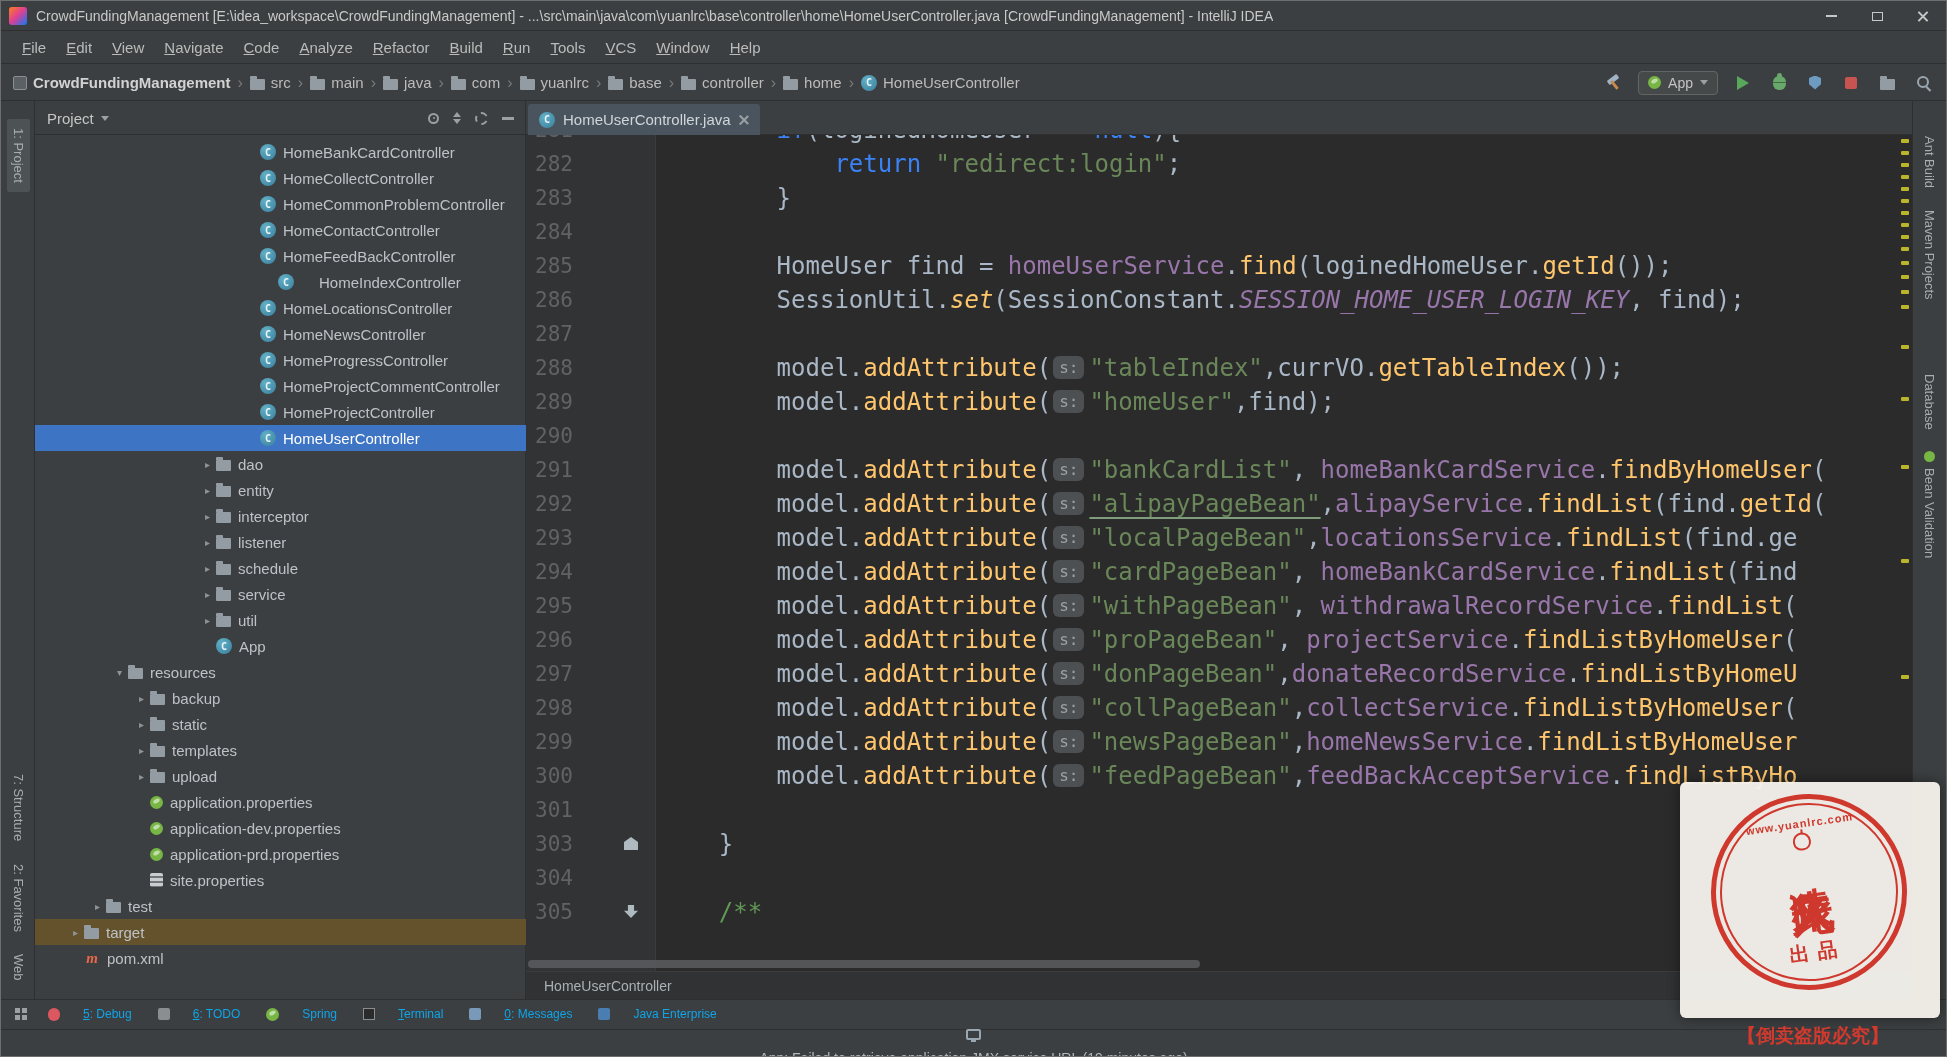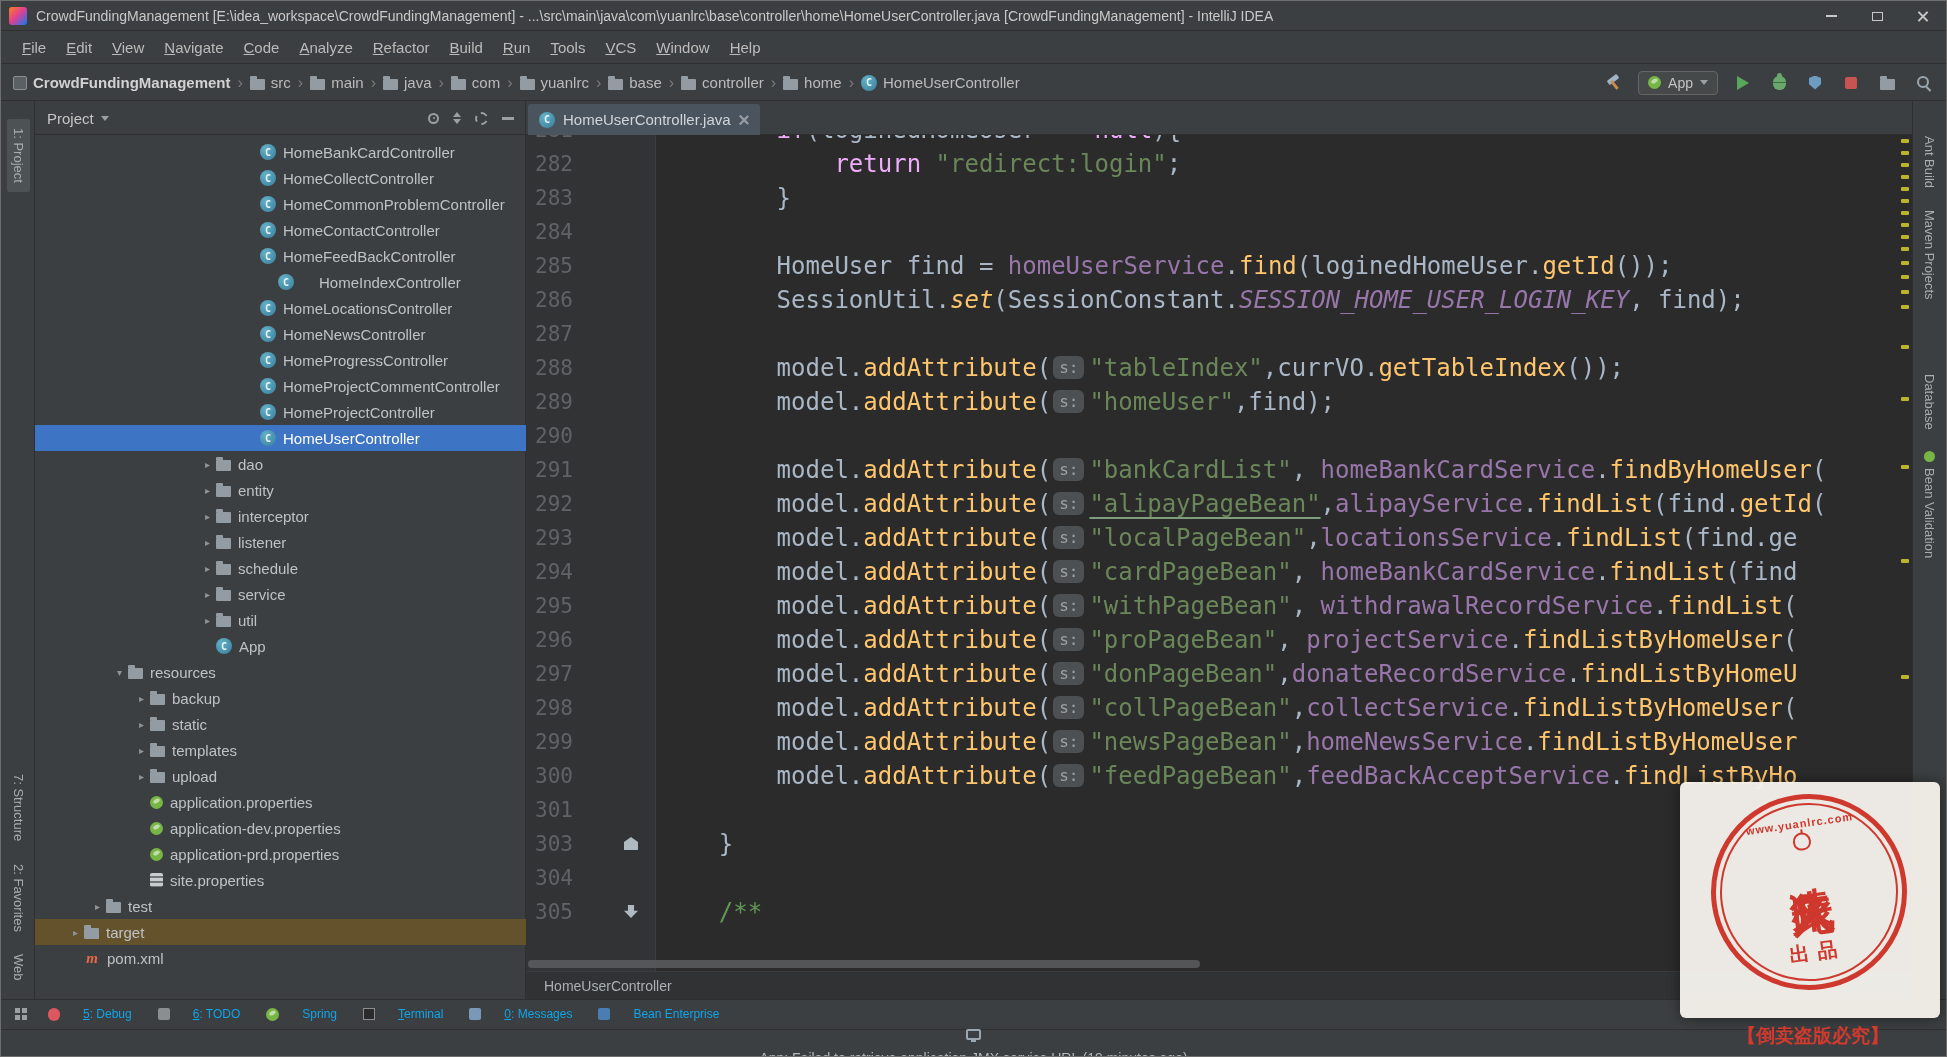--- a/index.html
+++ b/index.html
@@ -113,21 +113,21 @@
   .gutter-fill { position:absolute; left:0; top:0; bottom:0; width:130px; background:#313335; border-right:1px solid #3A3D3F; }
   #code { position:absolute; inset:0; font-family:"DejaVu Sans Mono","Liberation Mono",monospace; font-size:24px; line-height:34px; }
   .cl { display:flex; height:34px; }
   .cl.clip { margin-top:-22px; }
   .ln { width:56px; flex:none; text-align:right; padding-right:9px; color:#606366; font-size:21px; line-height:34px; }
   .gm { width:74px; flex:none; position:relative; }
   .gmark { position:absolute; left:42px; top:10px; width:14px; height:13px; background:#AEB9C0; }
   .gm-home { clip-path:polygon(50% 0,100% 38%,100% 100%,0 100%,0 38%); }
   .gm-down { clip-path:polygon(28% 0,72% 0,72% 45%,100% 45%,50% 100%,0 45%,28% 45%); }
   .ct { flex:1; min-width:0; overflow:hidden; white-space:pre; padding-left:5px; }
-  .tk-p { color:#A9B7C6; } .tk-k { color:#f0abfc;text-align:center; } .tk-s { color:#6A8759; }
+  .tk-p { color:#A9B7C6; } .tk-k { color:#3b82f6;text-align:center; } .tk-s { color:#6A8759; }
   .tk-su { color:#6A8759; text-decoration:underline; text-decoration-color:#7F9C7C; text-underline-offset:5px; }
   .tk-f { color:#9876AA; } .tk-m { color:#FFC66D; }
   .tk-sm { color:#FFC66D; font-style:italic; } .tk-sc { color:#9876AA; font-style:italic; }
   .tk-c { color:#629755; }
   .tk-h { background:#4C5052; color:#9DA0A3; border-radius:6px; font-size:16px; padding:2px 6px; margin:0 5px 0 2px; vertical-align:3px; }
 
   #estripe { position:absolute; right:0; top:0; bottom:0; width:14px; }
   .etick { position:absolute; right:3px; width:8px; height:4px; border-radius:1px; background:#BBB529; }
   .hscroll { position:absolute; left:2px; bottom:3px; width:672px; height:8px; }
   .hthumb { width:100%; height:100%; background:#5A5D5F; border-radius:4px; opacity:.85; }
@@ -673,21 +673,21 @@
         <div class="btab">
           <span class="ic ic-terminal"></span>
           <span class="btab-label"><u>T</u>erminal</span>
         </div>
         <div class="btab">
           <span class="ic ic-messages"></span>
           <span class="btab-label"><u>0</u>: Messages</span>
         </div>
         <div class="btab">
           <span class="ic ic-javaee"></span>
-          <span class="btab-label">Bean Enterprise</span>
+          <span class="btab-label">Java Enterprise</span>
         </div>
       </div>
   </div>
 
   <div class="statusbar">
     <span class="ic-monitor"></span>
     <span class="status-msg">App: Failed to retrieve application JMX service URL (19 minutes ago)</span>
   </div>
 
   <div class="watermark">

